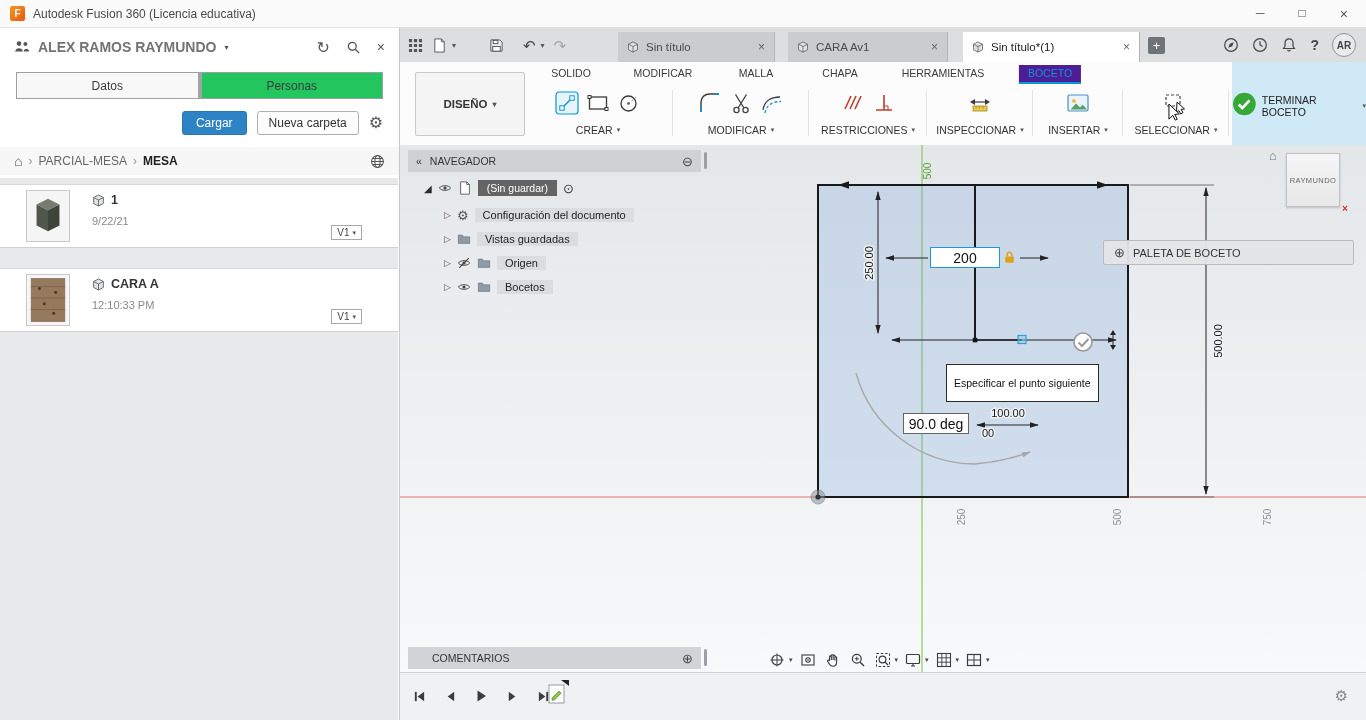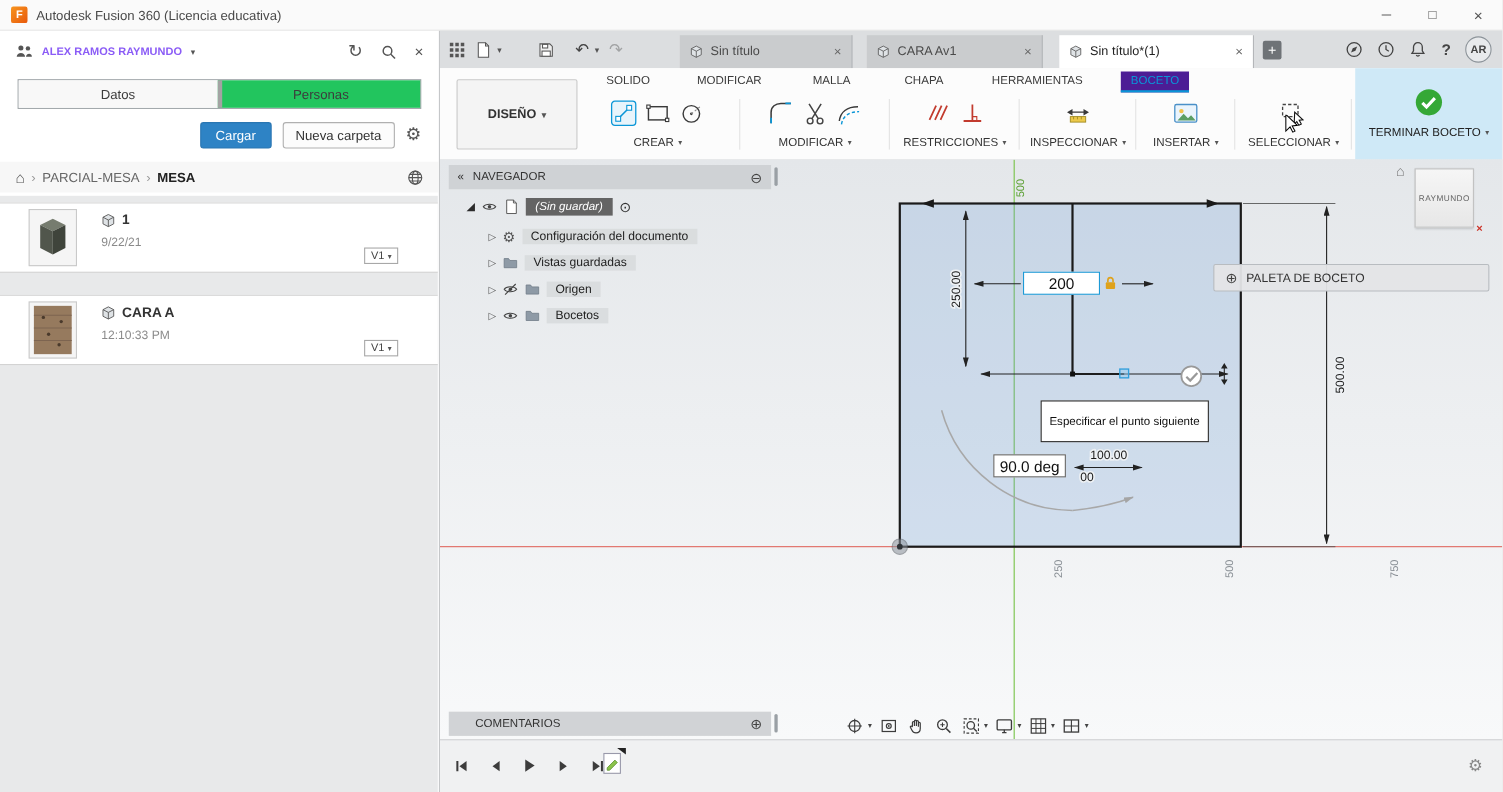--- a/index.html
+++ b/index.html
@@ -10,21 +10,21 @@
     border-bottom:1px solid #e3e3e3;display:flex;align-items:center;padding:0 10px;box-sizing:border-box;gap:8px;}
   .fusion-logo{width:15px;height:15px;border-radius:2px;background:linear-gradient(135deg,#f7941e,#e8590c);
     color:#fff;font-size:10px;font-weight:bold;display:flex;align-items:center;justify-content:center;}
   .tb-title{flex:1;font-size:12px;color:#4a4a4a;}
   .win-ctl{display:flex;gap:34px;margin-right:8px;color:#555;}
   .win-ctl span{font-size:12px;cursor:default;}
   
   .datapanel{position:absolute;left:0;top:28px;width:400px;bottom:0;background:#fff;
     border-right:1px solid #c5c7c9;box-sizing:border-box;}
   .dp-header{height:38px;display:flex;align-items:center;padding:0 14px;gap:8px;}
-  .dp-user{font-size:10px;font-weight:bold;color:#8b5cf6;}
+  .dp-user{font-size:14px;font-weight:bold;color:#737373;}
   .dp-hspacer{flex:1;}
   .dp-hicons{display:flex;gap:16px;align-items:center;color:#555;}
   .dp-tabs{margin:6px 16px 0 16px;height:25px;display:flex;border:1px solid #9aa0a4;}
   .dp-tab{flex:1;display:flex;align-items:center;justify-content:center;font-size:12px;color:#3c3c3c;}
   .dp-tab.datos{background:#f8f8f8;}
   .dp-tab.personas{background:#22c55e;border-left:4px solid #a3a3a3;}
   .dp-actions{margin-top:12px;padding:0 16px;display:flex;justify-content:flex-end;align-items:center;gap:10px;}
   .btn-upload{background:#2e83c5;color:#fff;border:1px solid #2a76b2;border-radius:3px;padding:4px 13px;font-size:12px;}
   .btn-newfolder{background:#fcfcfc;color:#333;border:1px solid #b0b0b0;border-radius:3px;padding:4px 11px;font-size:12px;}
   .glyph-gear{font-size:16px;color:#555;line-height:1;}
@@ -69,37 +69,37 @@
   .design-btn .crt{font-size:8px;}
   .rcat{position:absolute;top:3px;transform:translateX(-50%);height:17px;line-height:17px;
     padding:0 9px;font-size:10.5px;color:#3a3a3a;}
   .rcat.active{color:#0a96d7;background:#4c1d95;border-bottom:2px solid #0a96d7;}
   .rgroup{position:absolute;top:24px;height:58px;text-align:center;}
   .ricons{height:34px;display:flex;align-items:center;justify-content:center;gap:7px;}
   .rlabel{margin-top:4px;font-size:10.5px;color:#333;display:flex;justify-content:center;gap:4px;align-items:center;}
   .rlabel .crt{font-size:7px;}
   .rsep{position:absolute;top:28px;height:46px;width:1px;background:#e3e3e3;}
   .terminar{position:absolute;left:832px;right:0;top:0;bottom:0;background:#cfe9f7;
-    display:flex;flex-direction:column;align-items:center;justify-content:center;gap:5px;}
+    display:flex;flex-direction:row;align-items:center;justify-content:center;gap:5px;}
   .terminar .rlabel{font-size:10.5px;color:#222;}
   .mouse-cursor{position:absolute;left:768px;top:42px;}
   
   .canvas{position:absolute;left:0;right:0;top:117px;height:527px;
     background:linear-gradient(180deg,#e4e7ea 0%,#edeff1 45%,#f8f9fa 100%);overflow:hidden;}
   .scene{position:absolute;left:0;top:0;}
   .dim{font-size:11px;fill:#1a1a1a;paint-order:stroke;stroke:#eef1f4;stroke-width:3px;font-family:"Liberation Sans",sans-serif;}
   .ruler{font-size:10px;fill:#8a9096;font-family:"Liberation Sans",sans-serif;}
   .rulerg{font-size:10px;fill:#5a9e32;font-family:"Liberation Sans",sans-serif;}
   .nav-header{position:absolute;left:8px;top:5px;width:293px;height:22px;background:rgba(205,208,211,.93);
     display:flex;align-items:center;padding:0 8px;box-sizing:border-box;gap:8px;font-size:10.5px;color:#333;}
   .nav-header .ttl{flex:1;}
   .nav-handle{position:absolute;left:304px;top:7px;width:3px;height:17px;background:#9aa0a5;border-radius:2px;}
   .tree-row{position:absolute;left:8px;display:flex;align-items:center;gap:6px;height:20px;}
   .tree-label{background:rgba(216,219,221,.9);padding:1px 8px;font-size:11px;color:#222;white-space:nowrap;}
-  .root-badge{background:#646464;color:#fff;font-size:10.5px;padding:2px 9px;font-style:italic;}
+  .root-badge{background:#646464;color:#fff;font-size:10.5px;padding:2px 9px;}
   .tri{color:#2b2b2b;font-size:10px;}
   .tri-small{color:#555;font-size:9px;}
   .glyph-target{font-size:13px;color:#333;}
   .ov-input{position:absolute;background:#fff;display:flex;align-items:center;justify-content:center;
     font-size:14px;color:#111;box-sizing:border-box;}
   .dist-input{left:530px;top:102px;width:70px;height:21px;border:1.5px solid #1e9ad6;}
   .angle-input{left:503px;top:268px;width:66px;height:21px;border:1px solid #666;}
   .lock-icon{position:absolute;left:602px;top:105px;}
   .tooltip{position:absolute;left:546px;top:219px;border:1px solid #2a2a2a;background:#fff;
     padding:12px 7px;font-size:10.5px;color:#111;white-space:nowrap;}

